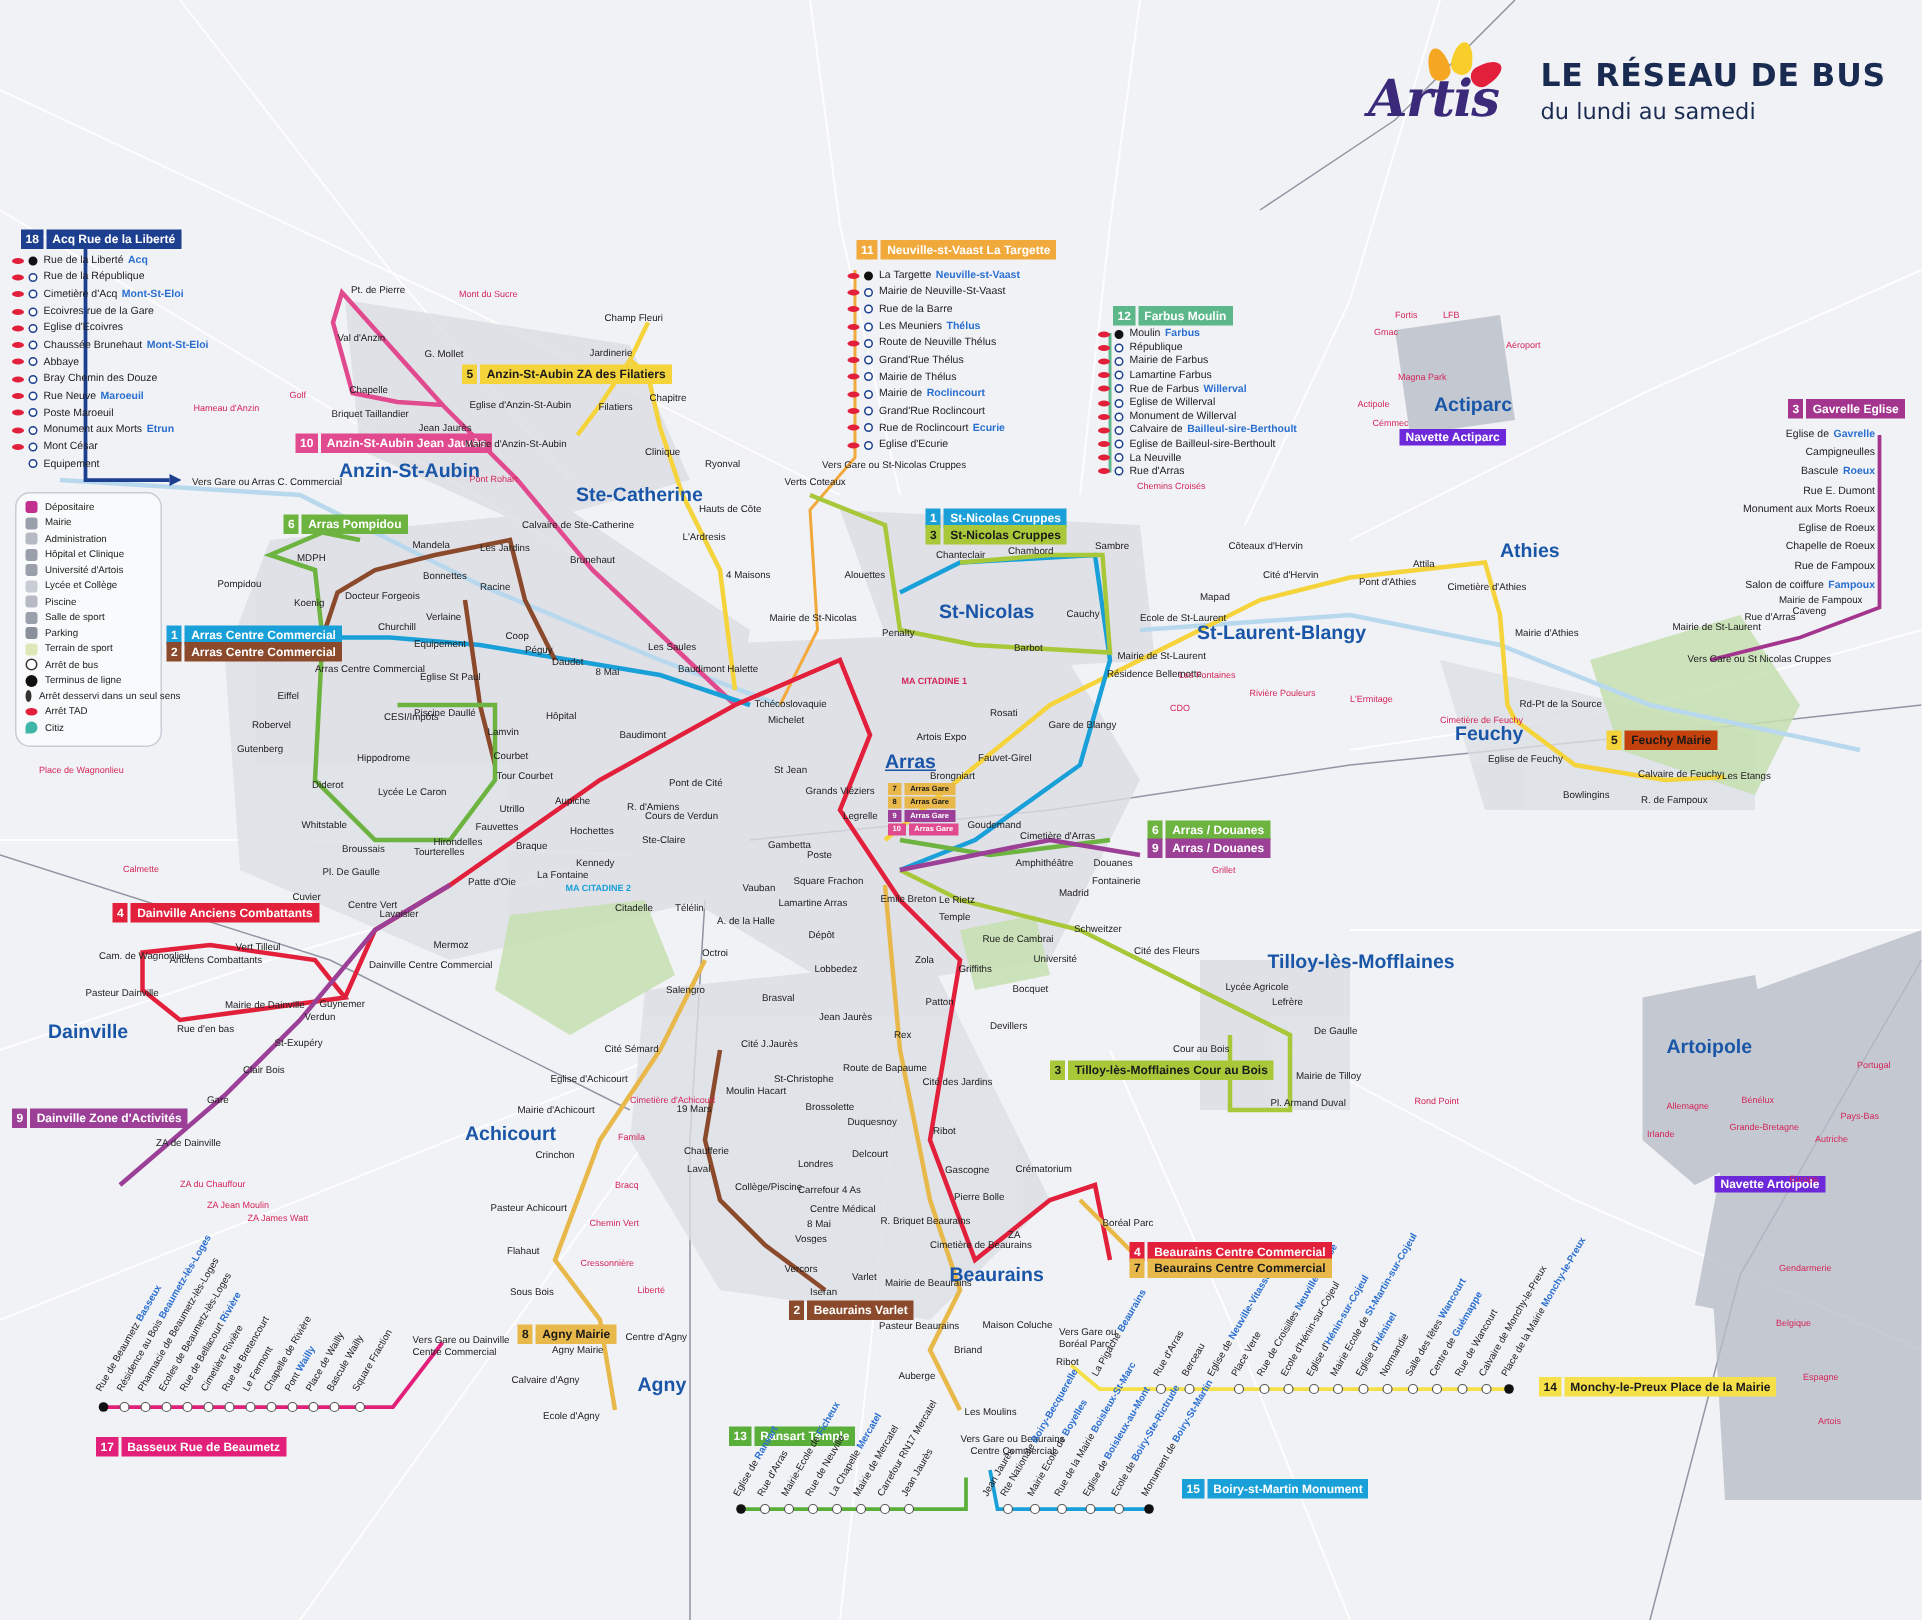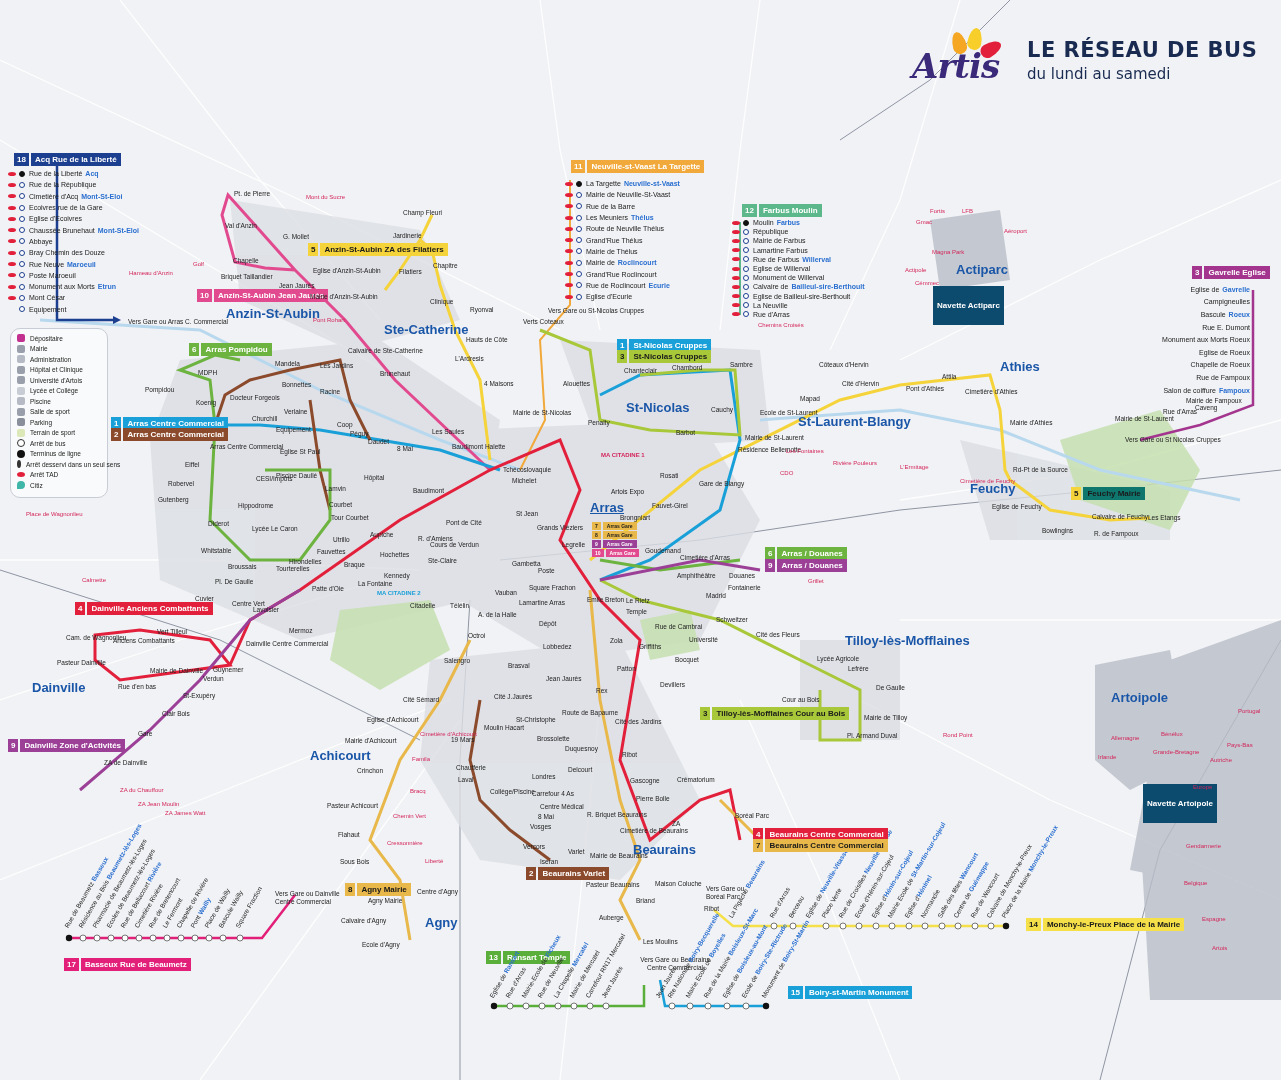--- a/index.html
+++ b/index.html
@@ -20,21 +20,21 @@
   .stoplist .dot.term{background:#111;border-color:#111;}
   .stoplist .city{color:#2a6fd0;font-weight:bold;margin-left:3px;}
   .legend{position:absolute;left:10px;top:328px;width:98px;height:170px;border:1px solid #c8ccd6;border-radius:10px;background:rgba(255,255,255,0.6);padding:4px 6px;box-sizing:border-box;}
   .legend .li{display:flex;align-items:center;height:10.5px;font:6.5px "Liberation Sans",sans-serif;color:#222;white-space:nowrap;}
   .legend .sw{width:8px;height:8px;margin-right:5px;border-radius:2px;display:inline-block;box-sizing:border-box;}
   .place{position:absolute;font:bold 13px "Liberation Sans",sans-serif;color:#1a56a8;white-space:nowrap;}
   .lbl{position:absolute;font:6.5px "Liberation Sans",sans-serif;color:#222;white-space:nowrap;}
   .tadlbl{position:absolute;font:6px "Liberation Sans",sans-serif;color:#d3265a;white-space:nowrap;}
   .rot{position:absolute;font:6.5px "Liberation Sans",sans-serif;color:#222;white-space:nowrap;transform-origin:0 100%;transform:rotate(-60deg);}
   .rot .city{color:#2a6fd0;font-weight:bold;}
-  .navette{position:absolute;background:#0c4a6e;color:#fff;font:bold 8px "Liberation Sans",sans-serif;padding:15px 4px;white-space:nowrap;}
+  .navette{position:absolute;background:#6d28d9;color:#fff;font:bold 8px "Liberation Sans",sans-serif;padding:1px 4px;white-space:nowrap;}
   .citadine{position:absolute;font:bold 6px "Liberation Sans",sans-serif;color:#d3265a;white-space:nowrap;}
   .citadine.blue{color:#1aa0d8;}
 </style>
 </head>
 <body>
 
 <svg id="map" viewBox="0 0 1281 1080" xmlns="http://www.w3.org/2000/svg">
 
   <g stroke="#ffffff" stroke-width="1.3" fill="none" opacity="0.9">
     <path d="M0 60 L300 200 L560 330"></path>
@@ -596,21 +596,21 @@
 <div class="badge" style="left:617px;top:339px;">
     <span class="n" style="background:#1aa0d8;">1</span>
     <span class="t" style="background:#1aa0d8;">St-Nicolas Cruppes</span>
   </div>
 <div class="badge" style="left:617px;top:350px;">
     <span class="n" style="background:#a8c83a;color:#1a1a1a;">3</span>
     <span class="t" style="background:#a8c83a;color:#1a1a1a;">St-Nicolas Cruppes</span>
   </div>
 <div class="badge" style="left:1071px;top:487px;">
     <span class="n" style="background:#f5d33a;color:#1a1a1a;">5</span>
-    <span class="t" style="background:#0f766e;color:#1a1a1a;">Feuchy Mairie</span>
+    <span class="t" style="background:#c2410c;color:#1a1a1a;">Feuchy Mairie</span>
   </div>
 <div class="badge" style="left:765px;top:547px;">
     <span class="n" style="background:#6cb33f;">6</span>
     <span class="t" style="background:#6cb33f;">Arras / Douanes</span>
   </div>
 <div class="badge" style="left:765px;top:559px;">
     <span class="n" style="background:#9b3f97;">9</span>
     <span class="t" style="background:#9b3f97;">Arras / Douanes</span>
   </div>
 <div class="badge" style="left:75px;top:602px;">

